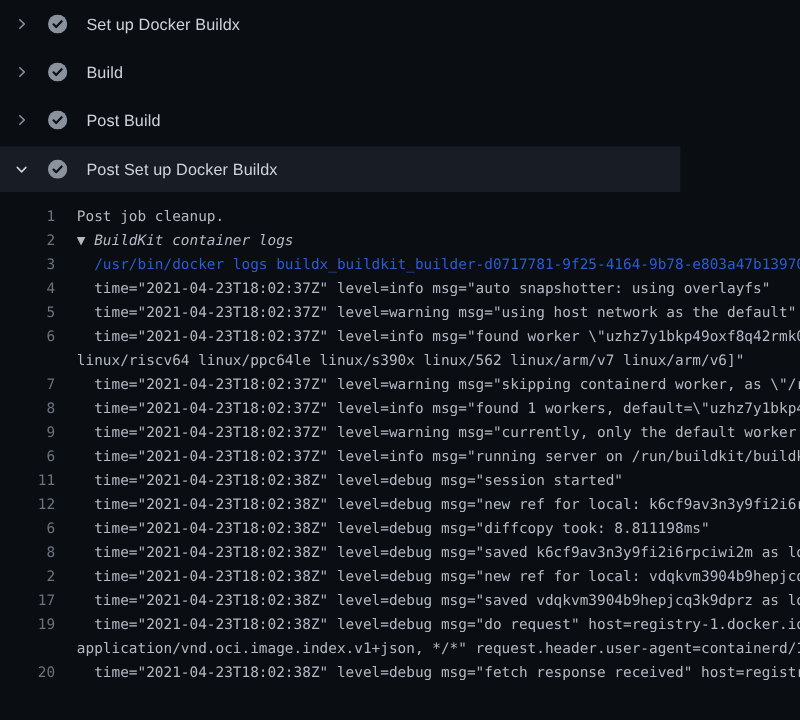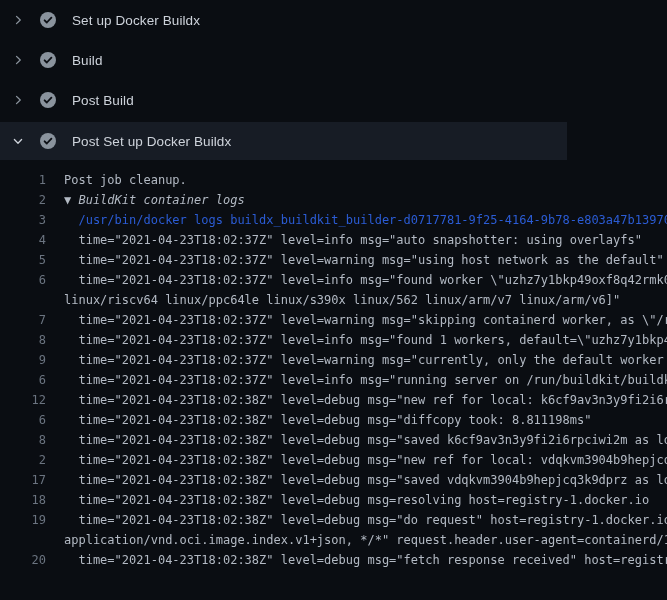--- a/index.html
+++ b/index.html
@@ -169,42 +169,42 @@
     </div>
     <div class="log-row">
       <span class="log-num">9</span>
       <span class="log-text">  time="2021-04-23T18:02:37Z" level=warning msg="currently, only the default worker can"</span>
     </div>
     <div class="log-row">
       <span class="log-num">6</span>
       <span class="log-text">  time="2021-04-23T18:02:37Z" level=info msg="running server on /run/buildkit/buildkitd"</span>
     </div>
     <div class="log-row">
+      <span class="log-num">11</span>
+      <span class="log-text">  time="2021-04-23T18:02:38Z" level=debug msg="session started"</span>
+    </div>
+    <div class="log-row">
       <span class="log-num">12</span>
       <span class="log-text">  time="2021-04-23T18:02:38Z" level=debug msg="new ref for local: k6cf9av3n3y9fi2i6rpci"</span>
     </div>
     <div class="log-row">
       <span class="log-num">6</span>
       <span class="log-text">  time="2021-04-23T18:02:38Z" level=debug msg="diffcopy took: 8.811198ms"</span>
     </div>
     <div class="log-row">
       <span class="log-num">8</span>
       <span class="log-text">  time="2021-04-23T18:02:38Z" level=debug msg="saved k6cf9av3n3y9fi2i6rpciwi2m as local"</span>
     </div>
     <div class="log-row">
       <span class="log-num">2</span>
       <span class="log-text">  time="2021-04-23T18:02:38Z" level=debug msg="new ref for local: vdqkvm3904b9hepjcq3k9"</span>
     </div>
     <div class="log-row">
       <span class="log-num">17</span>
       <span class="log-text">  time="2021-04-23T18:02:38Z" level=debug msg="saved vdqkvm3904b9hepjcq3k9dprz as local"</span>
-    </div>
-    <div class="log-row">
-      <span class="log-num">18</span>
-      <span class="log-text">  time="2021-04-23T18:02:38Z" level=debug msg=resolving host=registry-1.docker.io</span>
     </div>
     <div class="log-row">
       <span class="log-num">19</span>
       <span class="log-text">  time="2021-04-23T18:02:38Z" level=debug msg="do request" host=registry-1.docker.io re</span>
     </div>
     <div class="log-row">
       <span class="log-num"></span>
       <span class="log-text">application/vnd.oci.image.index.v1+json, */*" request.header.user-agent=containerd/1.4.</span>
     </div>
     <div class="log-row">

